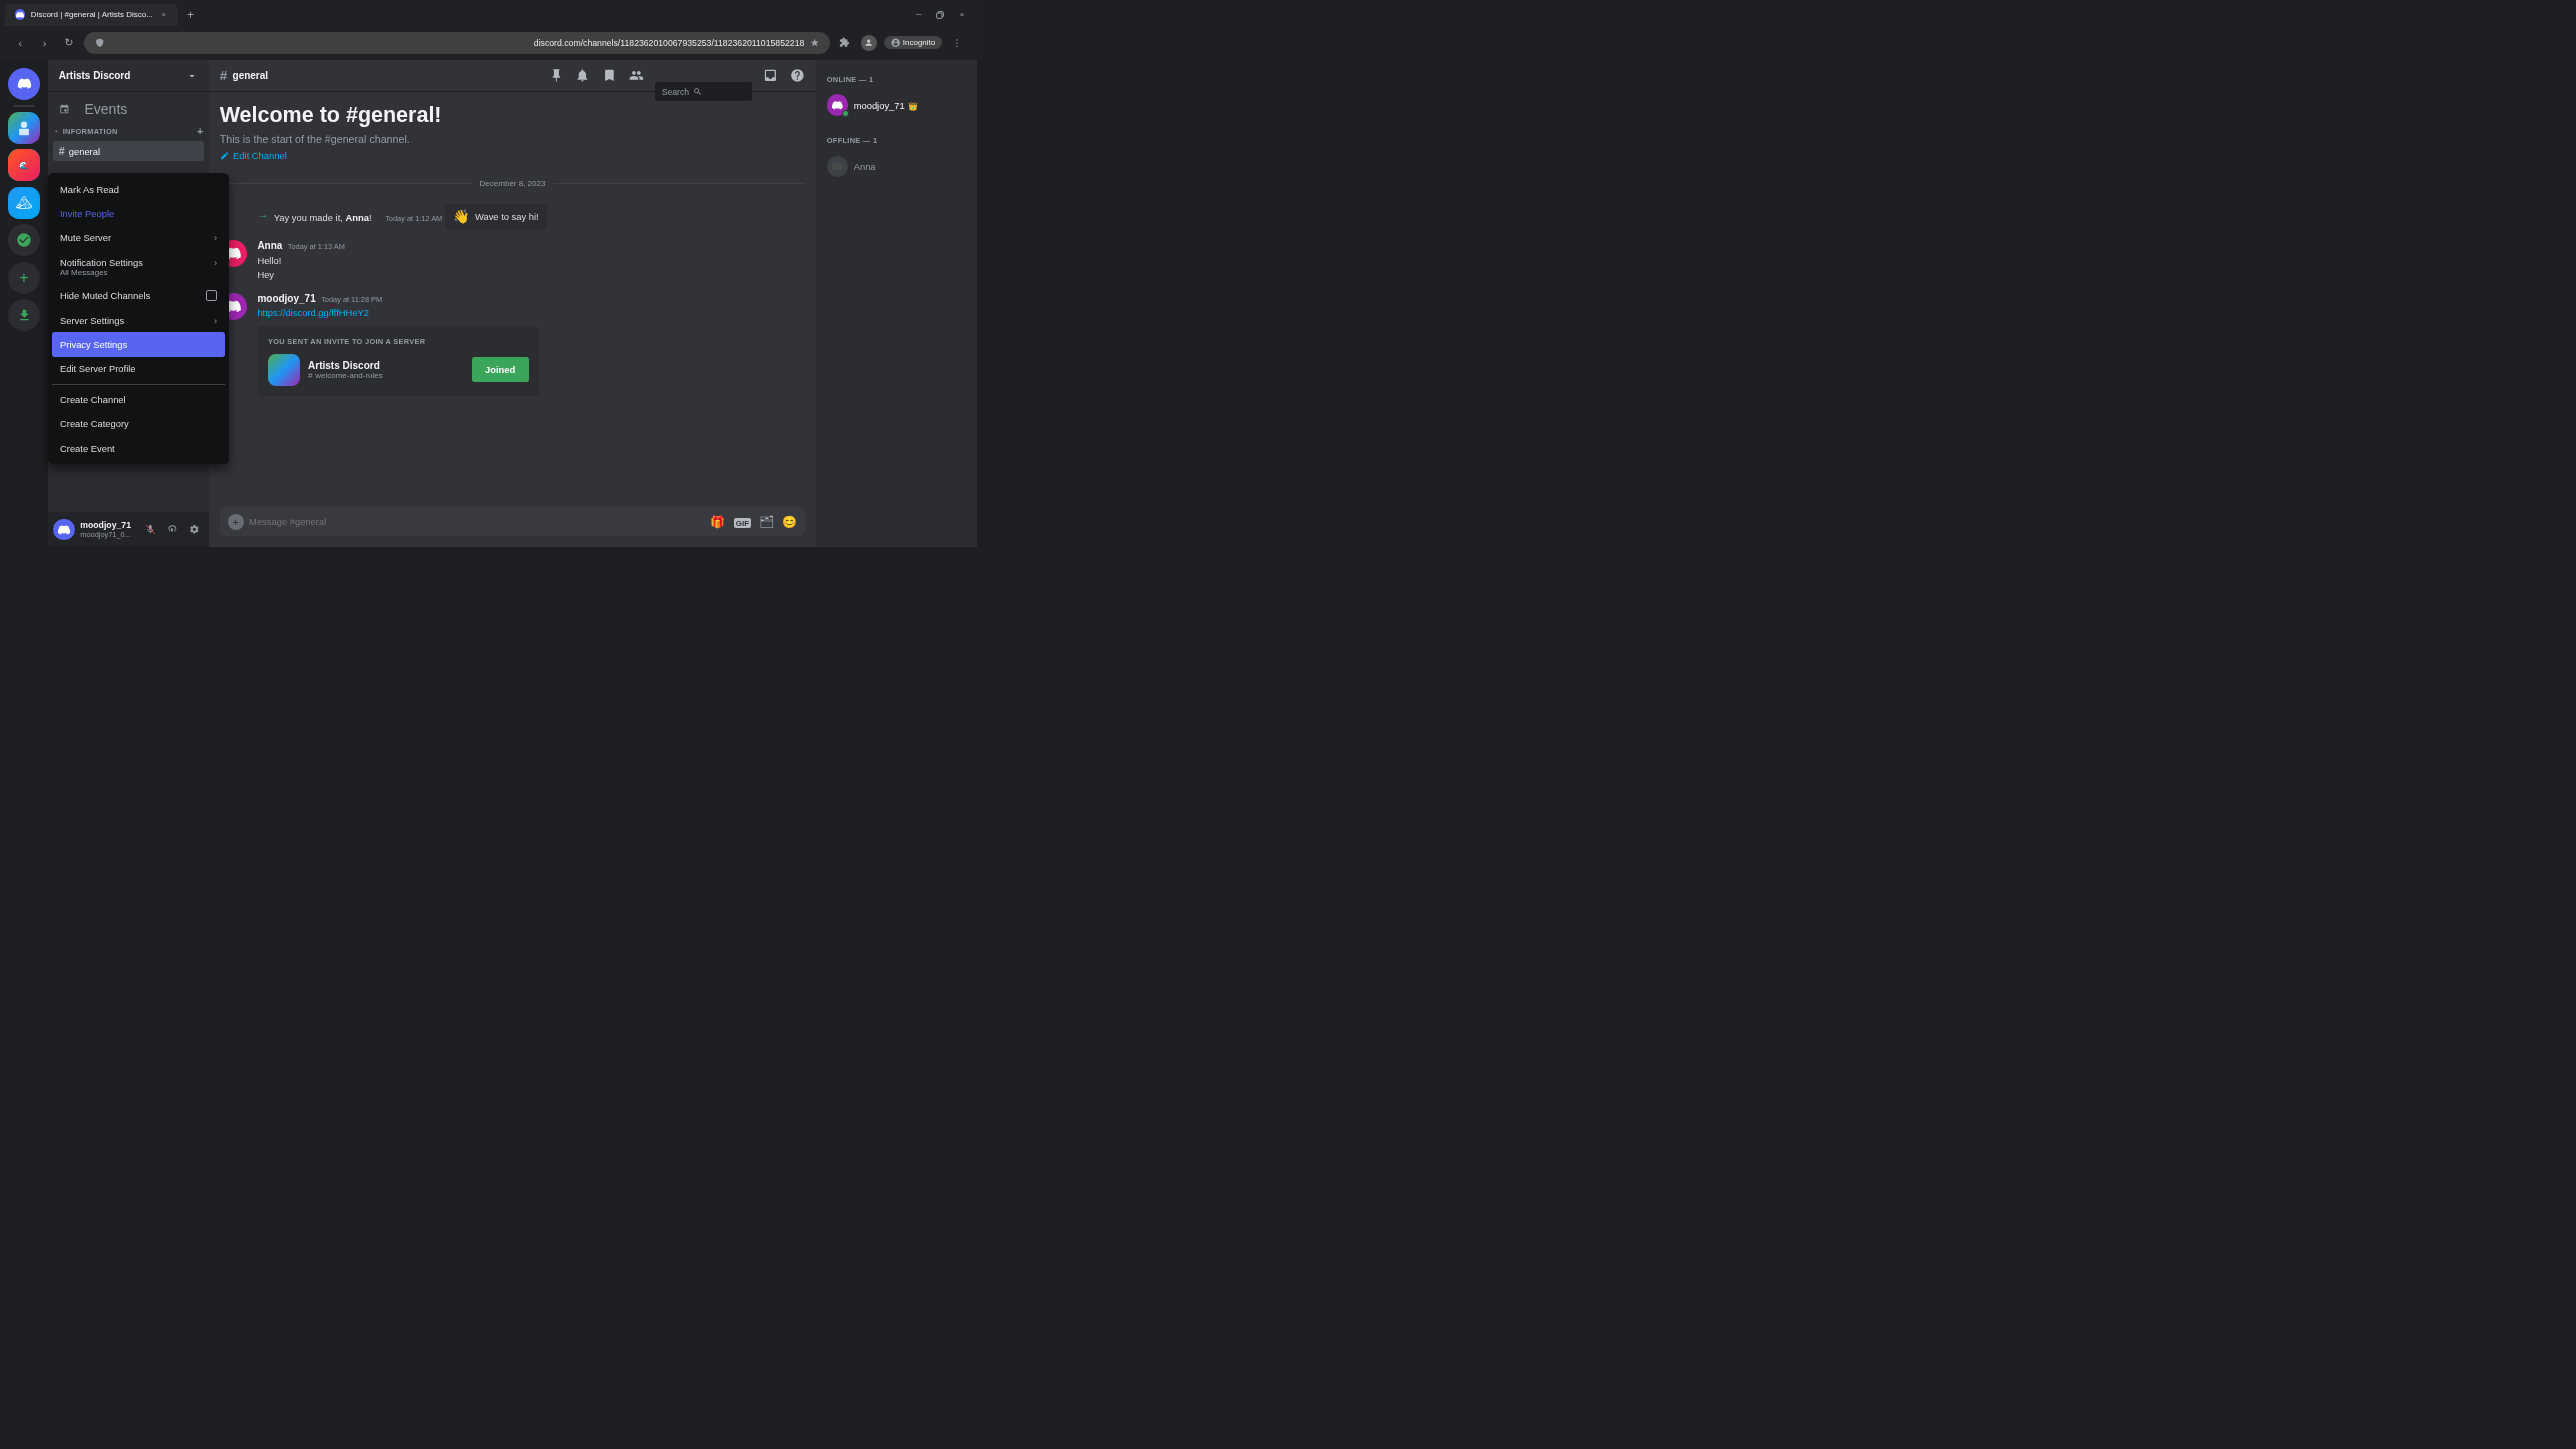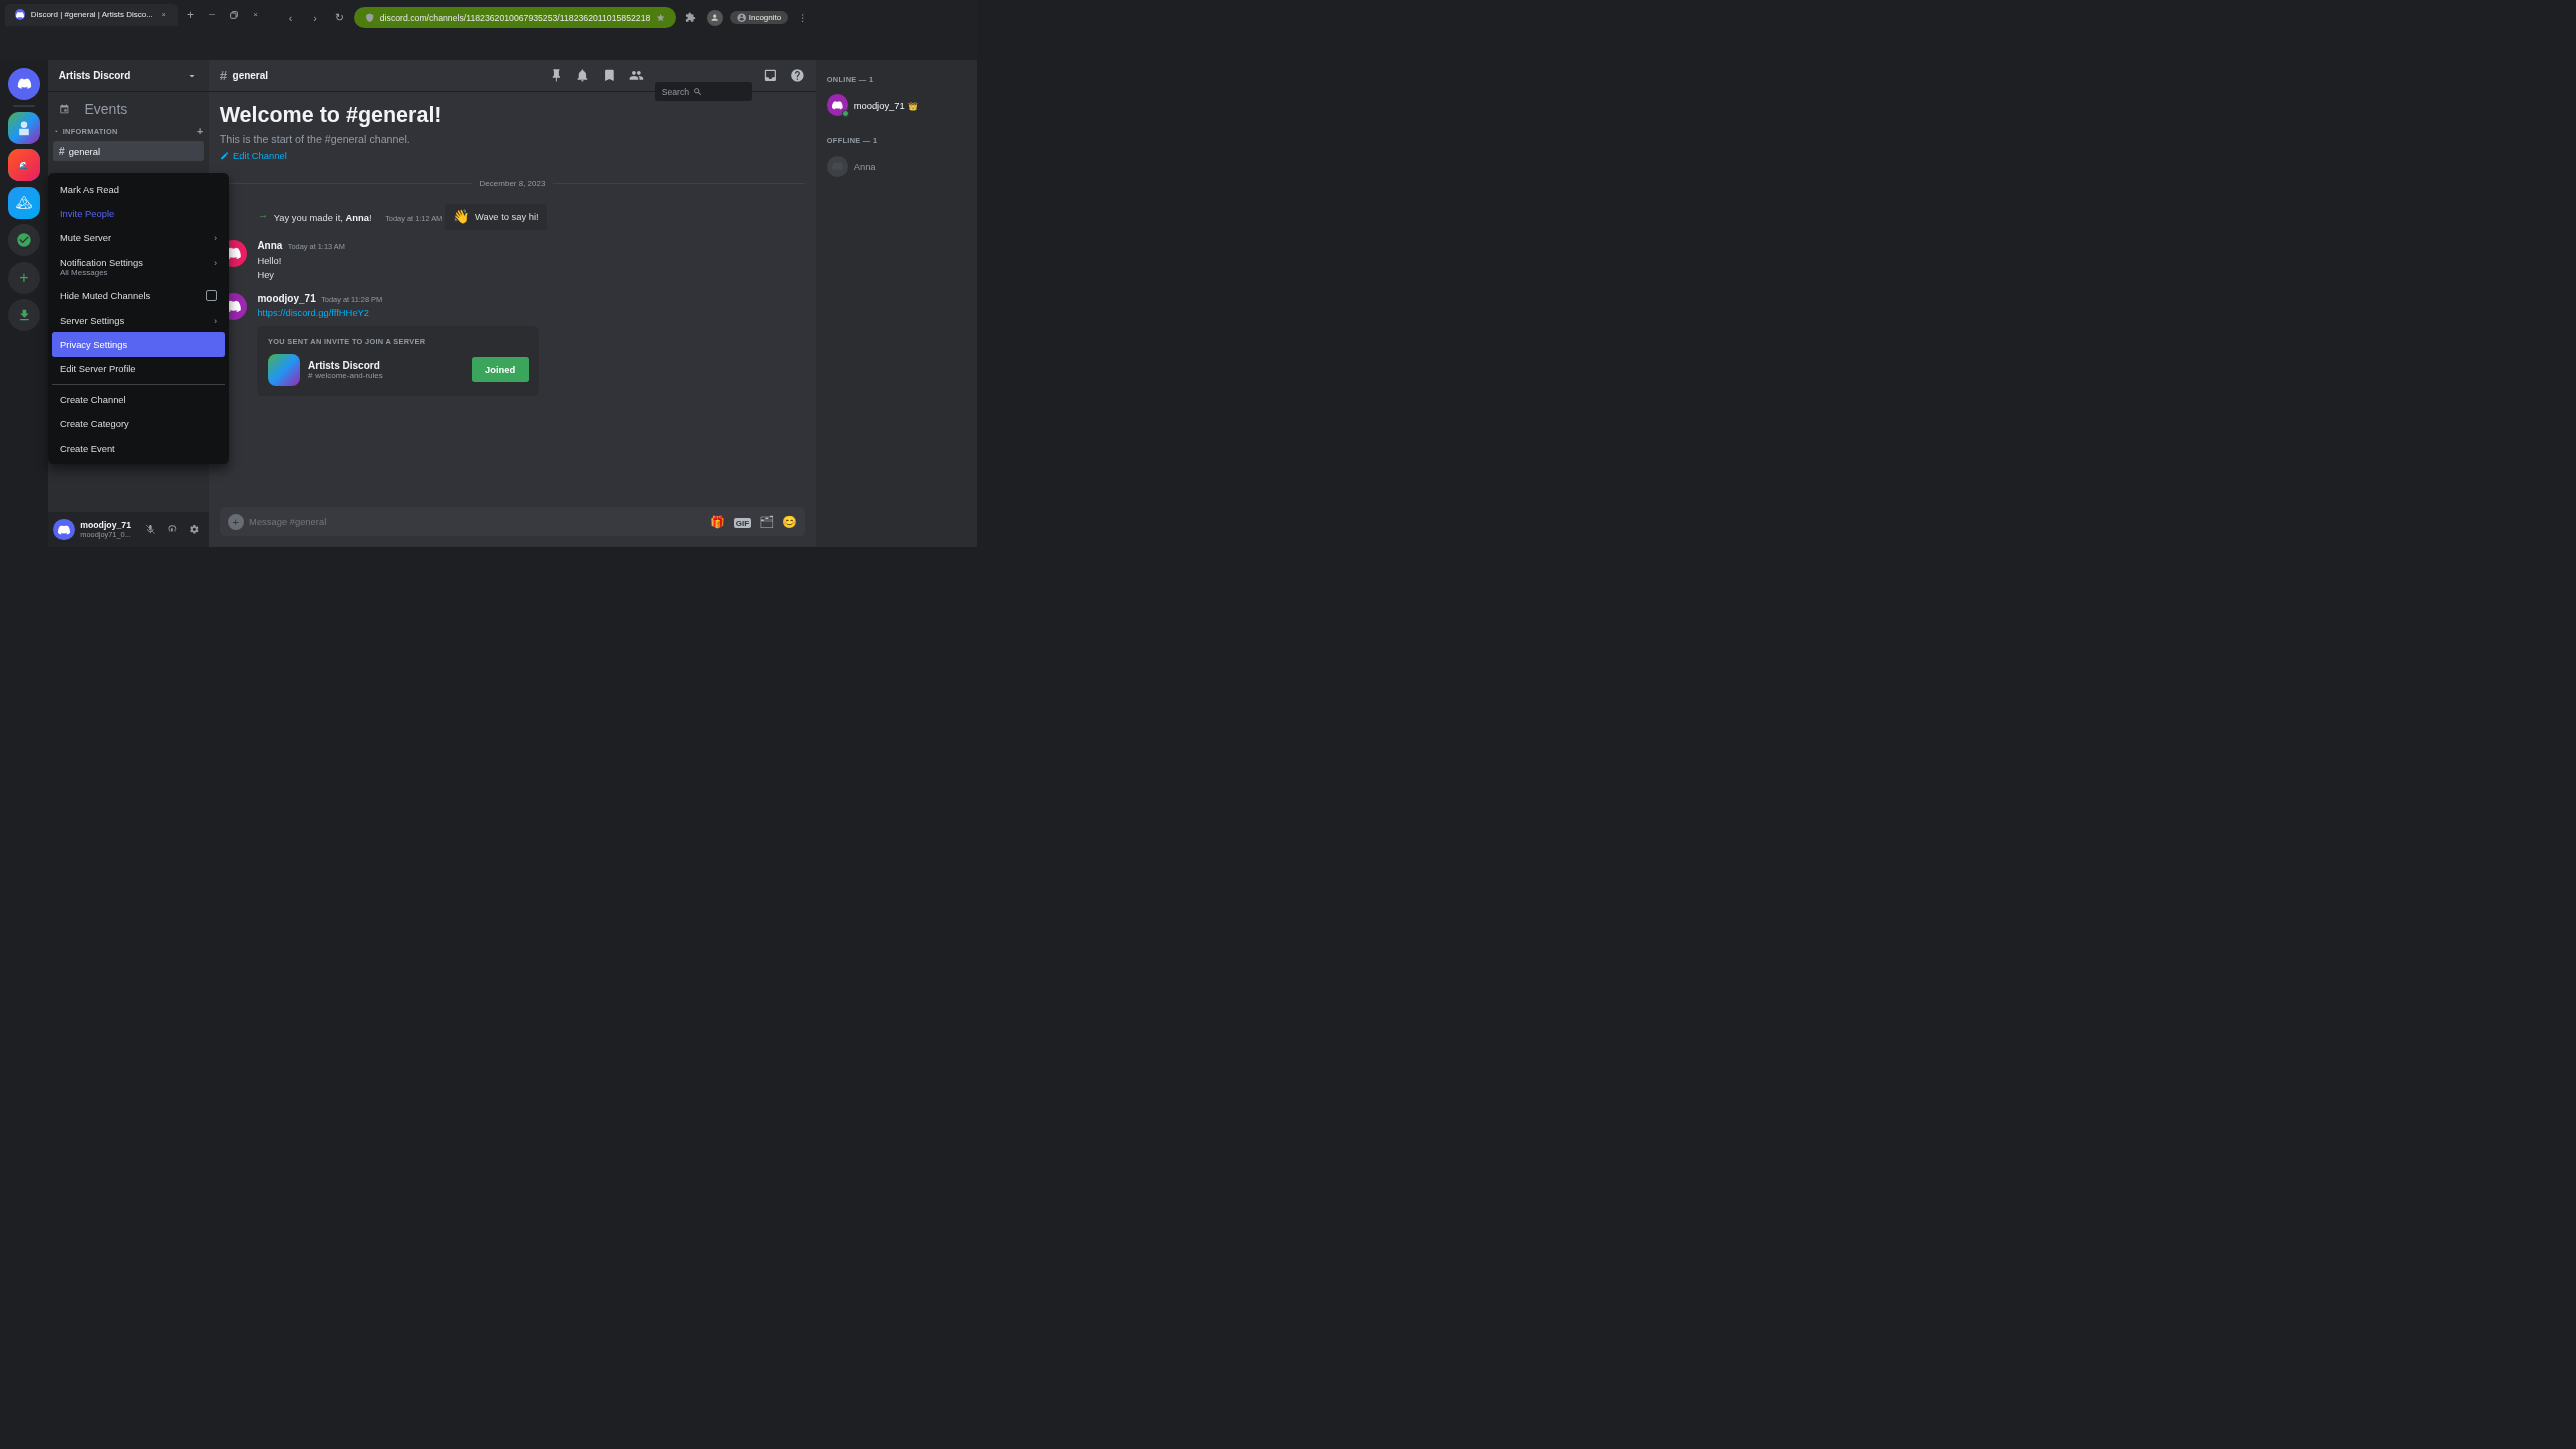--- a/index.html
+++ b/index.html
@@ -11,21 +11,21 @@
       height: 547px;
       overflow: hidden;
       font-size: 9.4px;
     }
 
     
     .browser-chrome {
       background: #202124;
       height: 60px;
       display: flex;
-      flex-direction: row;
+      flex-direction: column;
     }
     .tab-bar {
       display: flex;
       align-items: center;
       height: 25.5px;
       padding: 4px 5.4px 0;
       gap: 2.7px;
     }
     .tab-active {
       background: #292a2d;
@@ -90,27 +90,28 @@
       display: flex;
       align-items: center;
       justify-content: center;
       color: #9aa0a6;
       font-size: 10.7px;
       cursor: pointer;
       border-radius: 50%;
     }
     .address-bar {
       flex: 1;
-      background: #4d7c0f;
+      background: #404040;
       border-radius: 13.4px;
       padding: 4px 10.7px;
       display: flex;
       align-items: center;
       gap: 5.4px;
       height: 21.5px;
+      text-align: right;
     }
     .address-text {
       font-size: 8.7px;
       color: #e8eaed;
       flex: 1;
     }
     .nav-actions {
       display: flex;
       align-items: center;
       gap: 5.4px;

